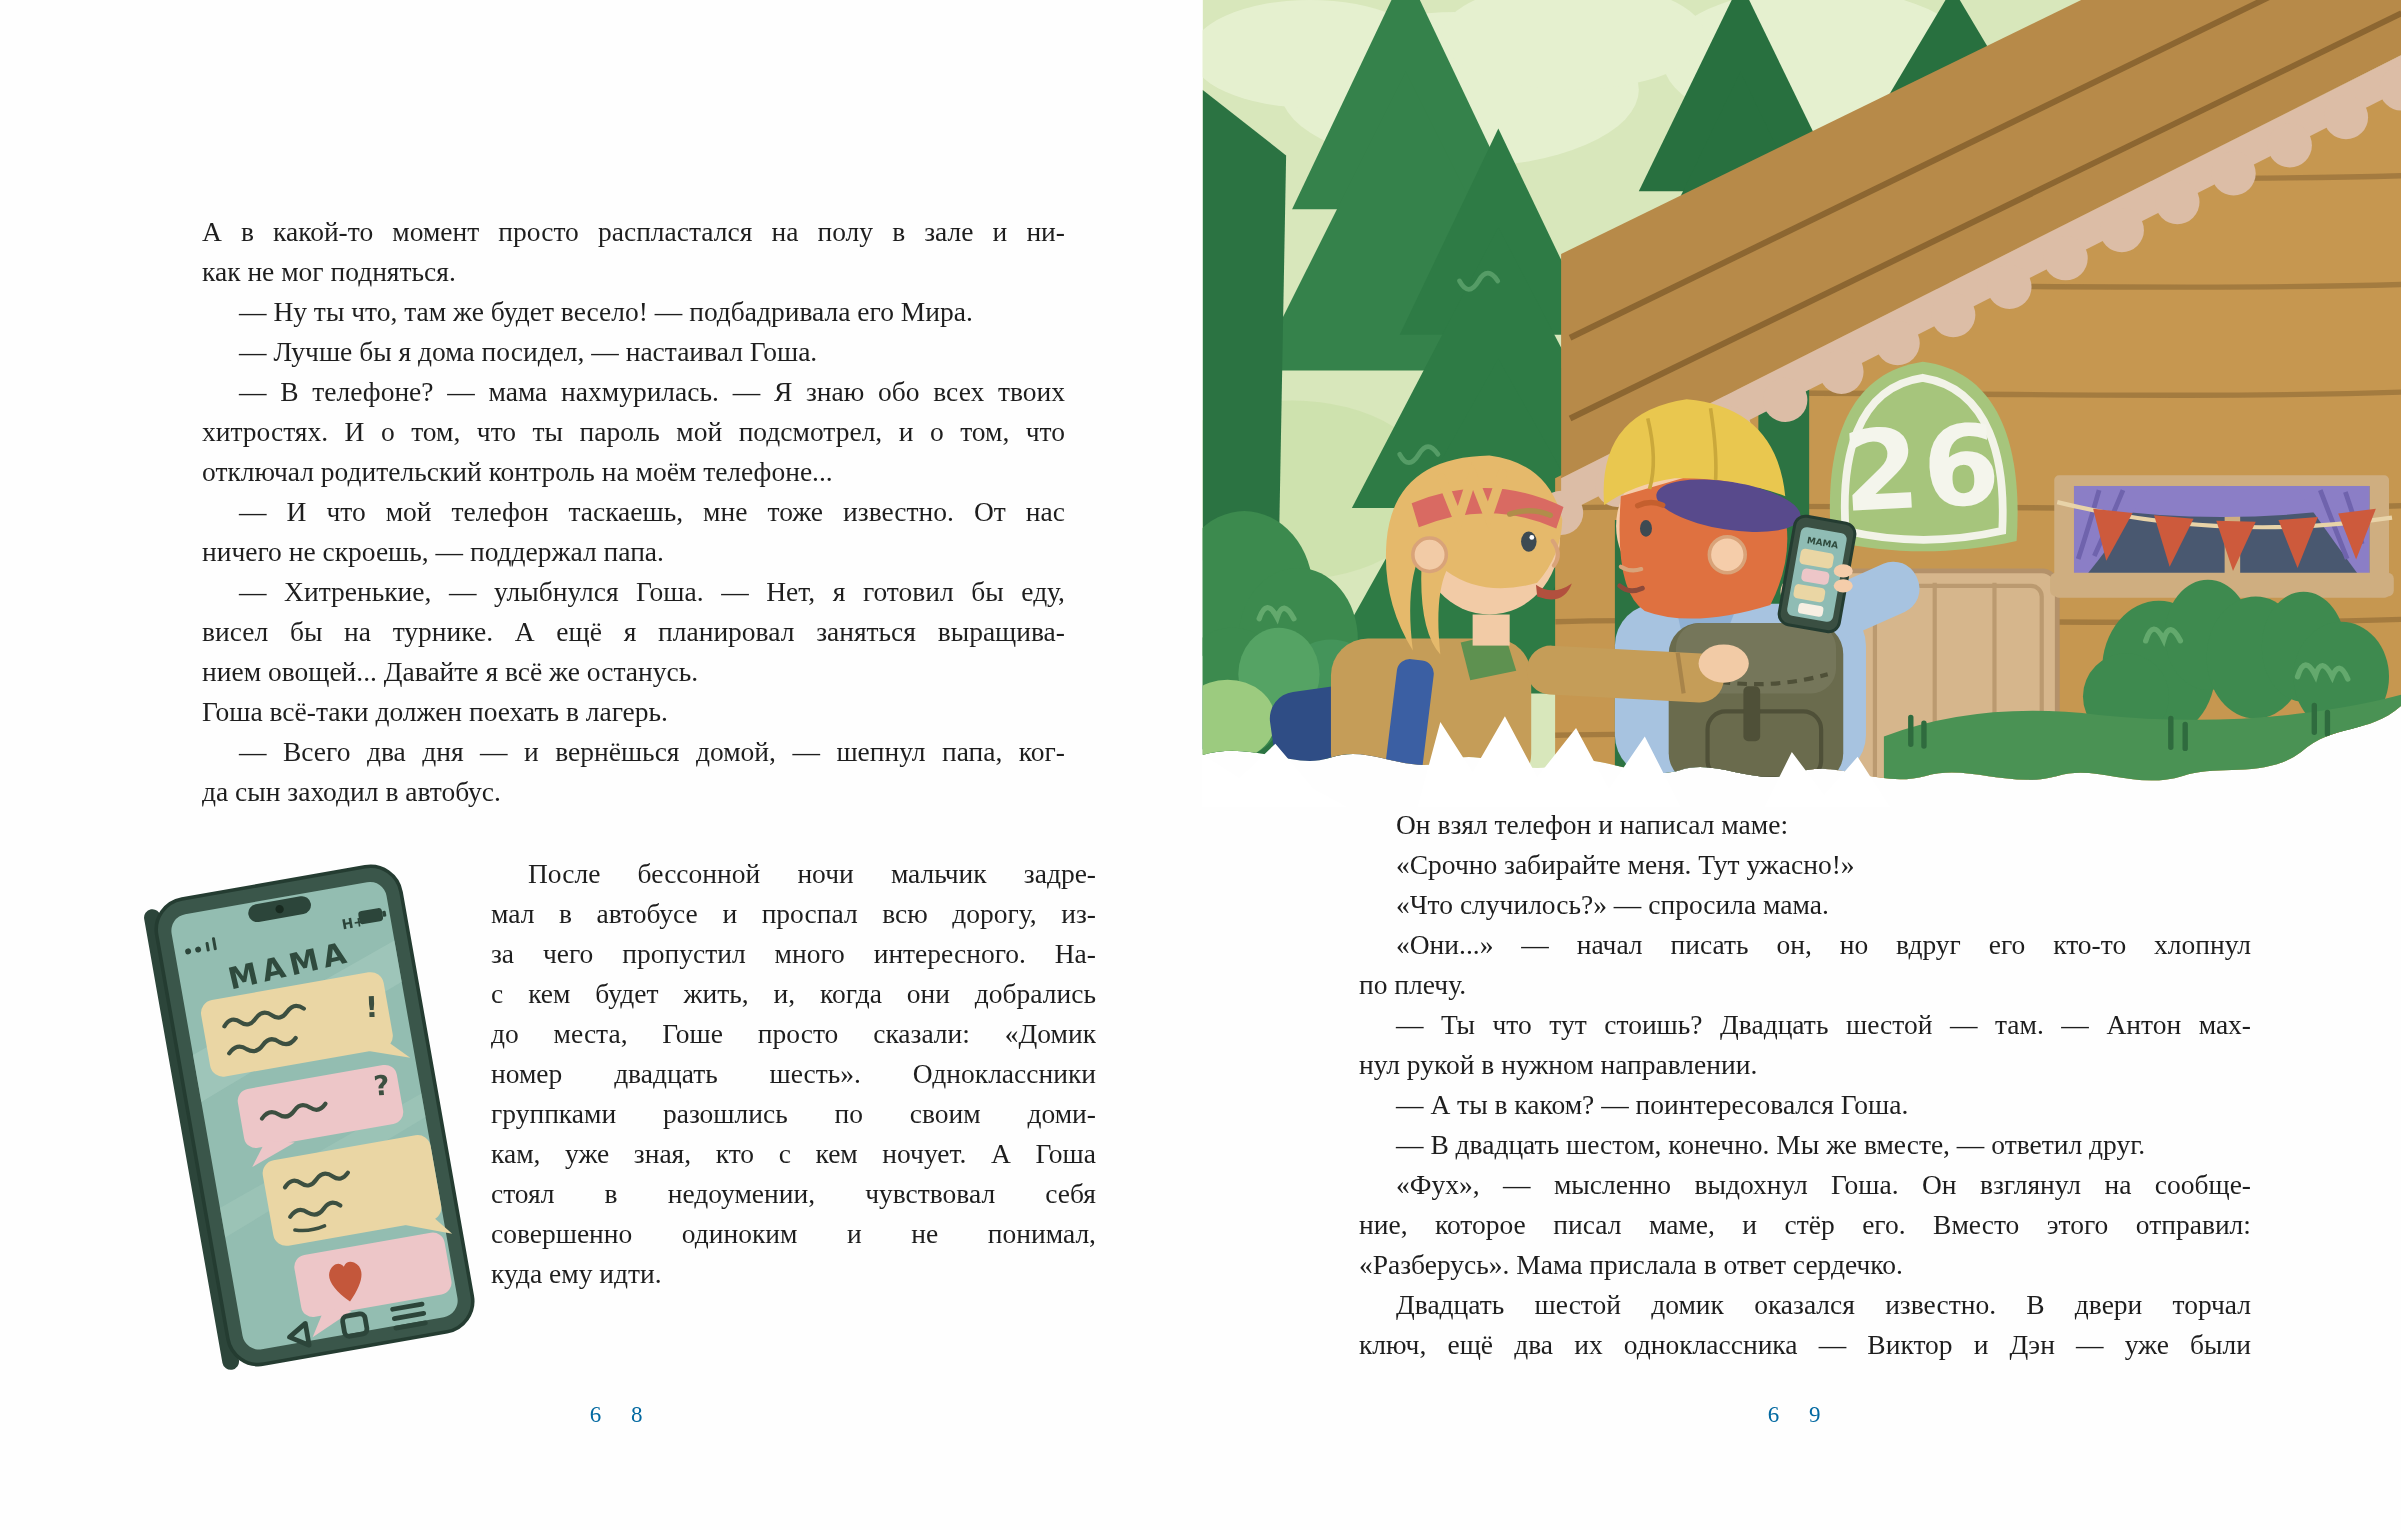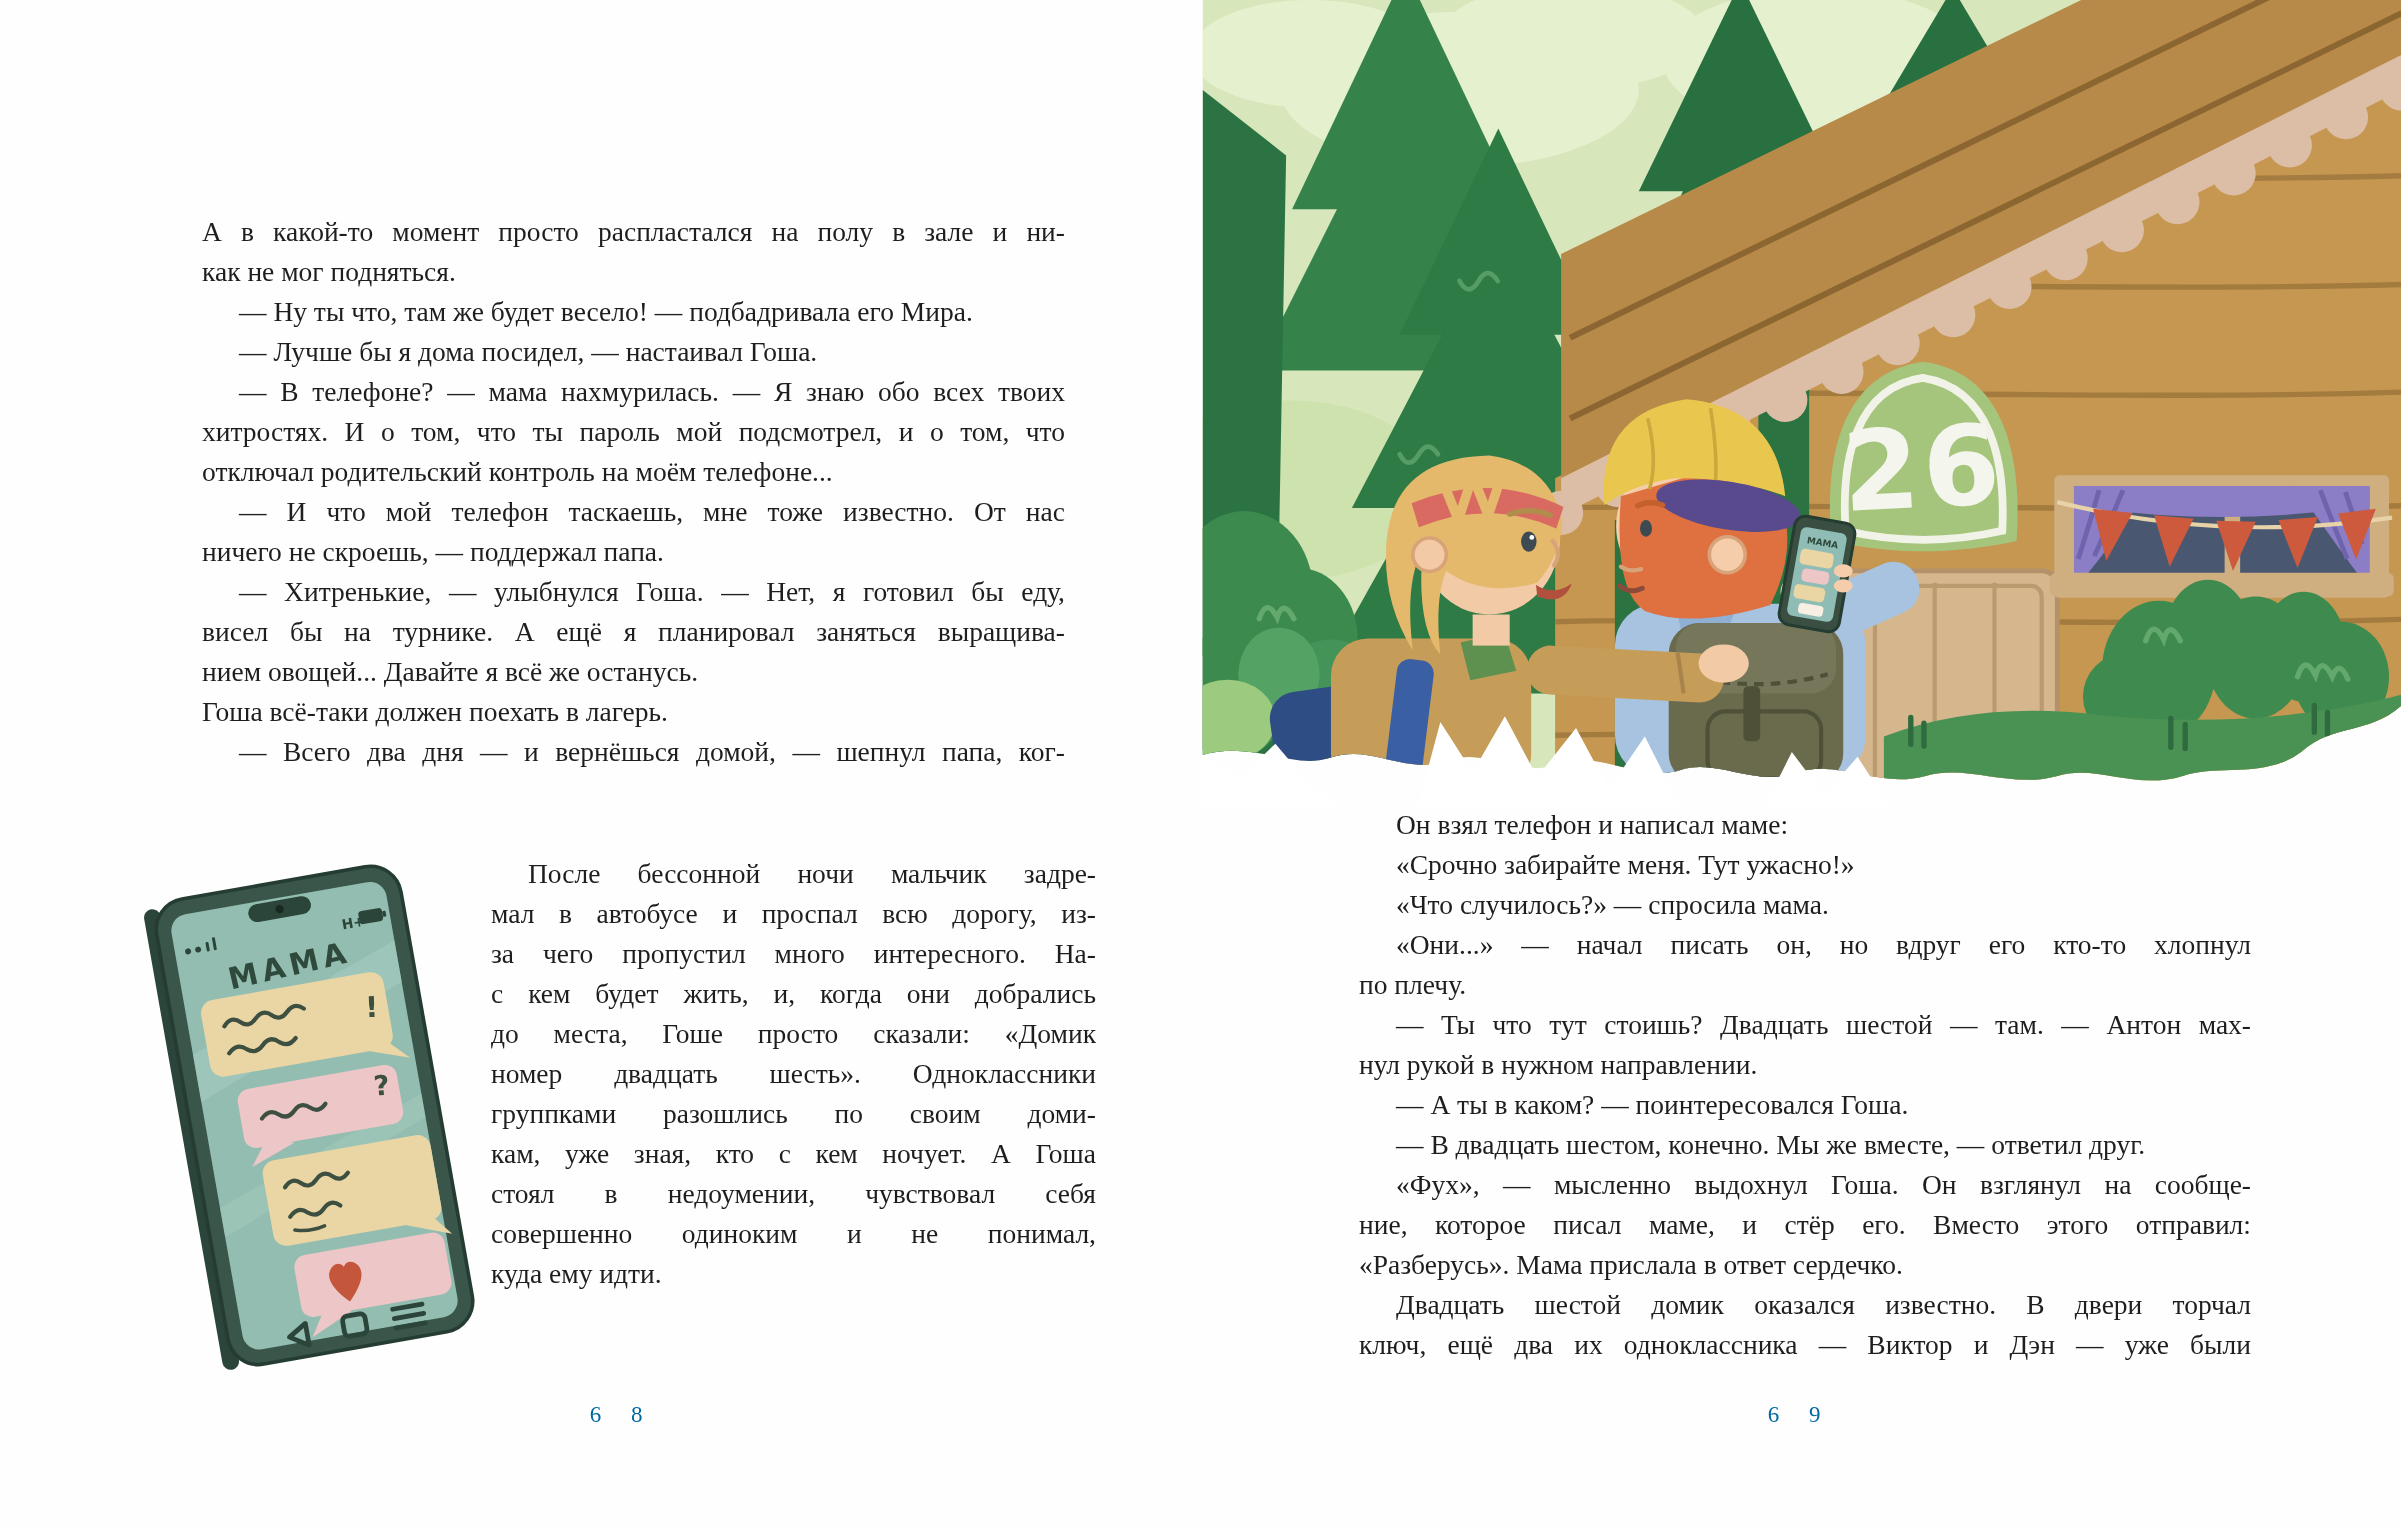--- a/index.html
+++ b/index.html
@@ -30,20 +30,21 @@
       <div class="ln j ind">— В телефоне? — мама нахмурилась. — Я знаю обо всех твоих</div>
       <div class="ln j">хитростях. И о том, что ты пароль мой подсмотрел, и о том, что</div>
       <div class="ln last">отключал родительский контроль на моём телефоне...</div>
       <div class="ln j ind">— И что мой телефон таскаешь, мне тоже известно. От нас</div>
       <div class="ln last">ничего не скроешь, — поддержал папа.</div>
       <div class="ln j ind">— Хитренькие, — улыбнулся Гоша. — Нет, я готовил бы еду,</div>
       <div class="ln j">висел бы на турнике. А ещё я планировал заняться выращива-</div>
       <div class="ln last">нием овощей... Давайте я всё же останусь.</div>
       <div class="ln last">Гоша всё-таки должен поехать в лагерь.</div>
       <div class="ln j ind">— Всего два дня — и вернёшься домой, — шепнул папа, ког-</div>
+      <div class="ln last">да сын заходил в автобус.</div>
     </div>
 
     <div class="textcol" style="left:450px;top:854px;width:605px;margin-left:41px;">
       <div class="ln j ind">После бессонной ночи мальчик задре-</div>
       <div class="ln j">мал в автобусе и проспал всю дорогу, из-</div>
       <div class="ln j">за чего пропустил много интересного. На-</div>
       <div class="ln j">с кем будет жить, и, когда они добрались</div>
       <div class="ln j">до места, Гоше просто сказали: «Домик</div>
       <div class="ln j">номер двадцать шесть». Одноклассники</div>
       <div class="ln j">группками разошлись по своим доми-</div>

